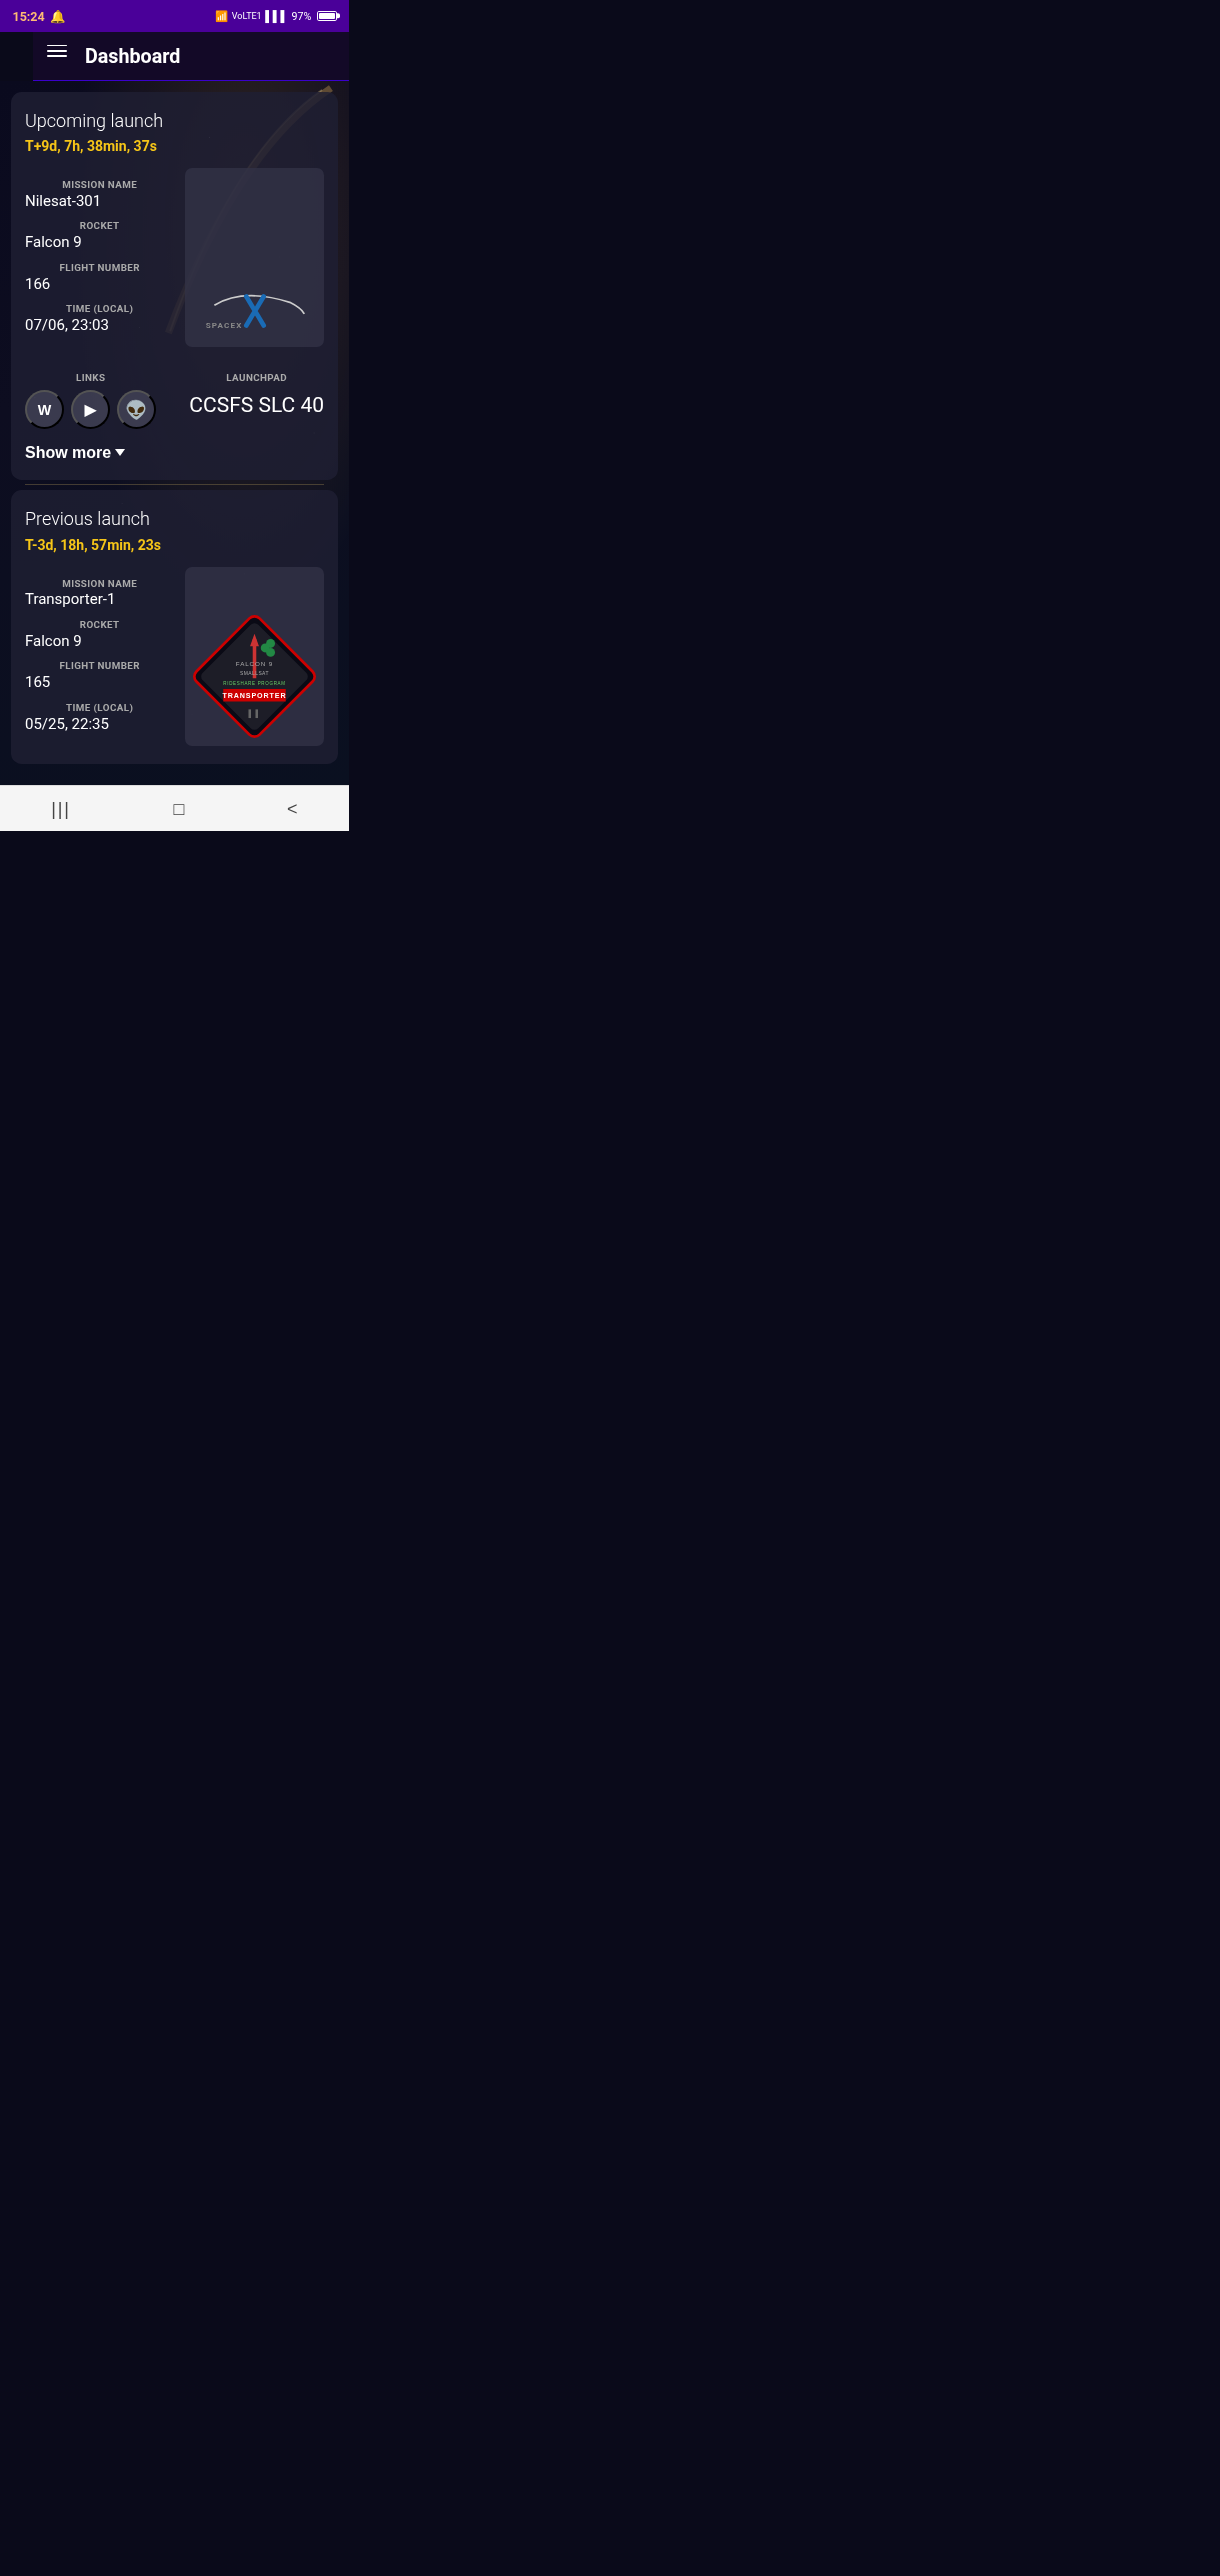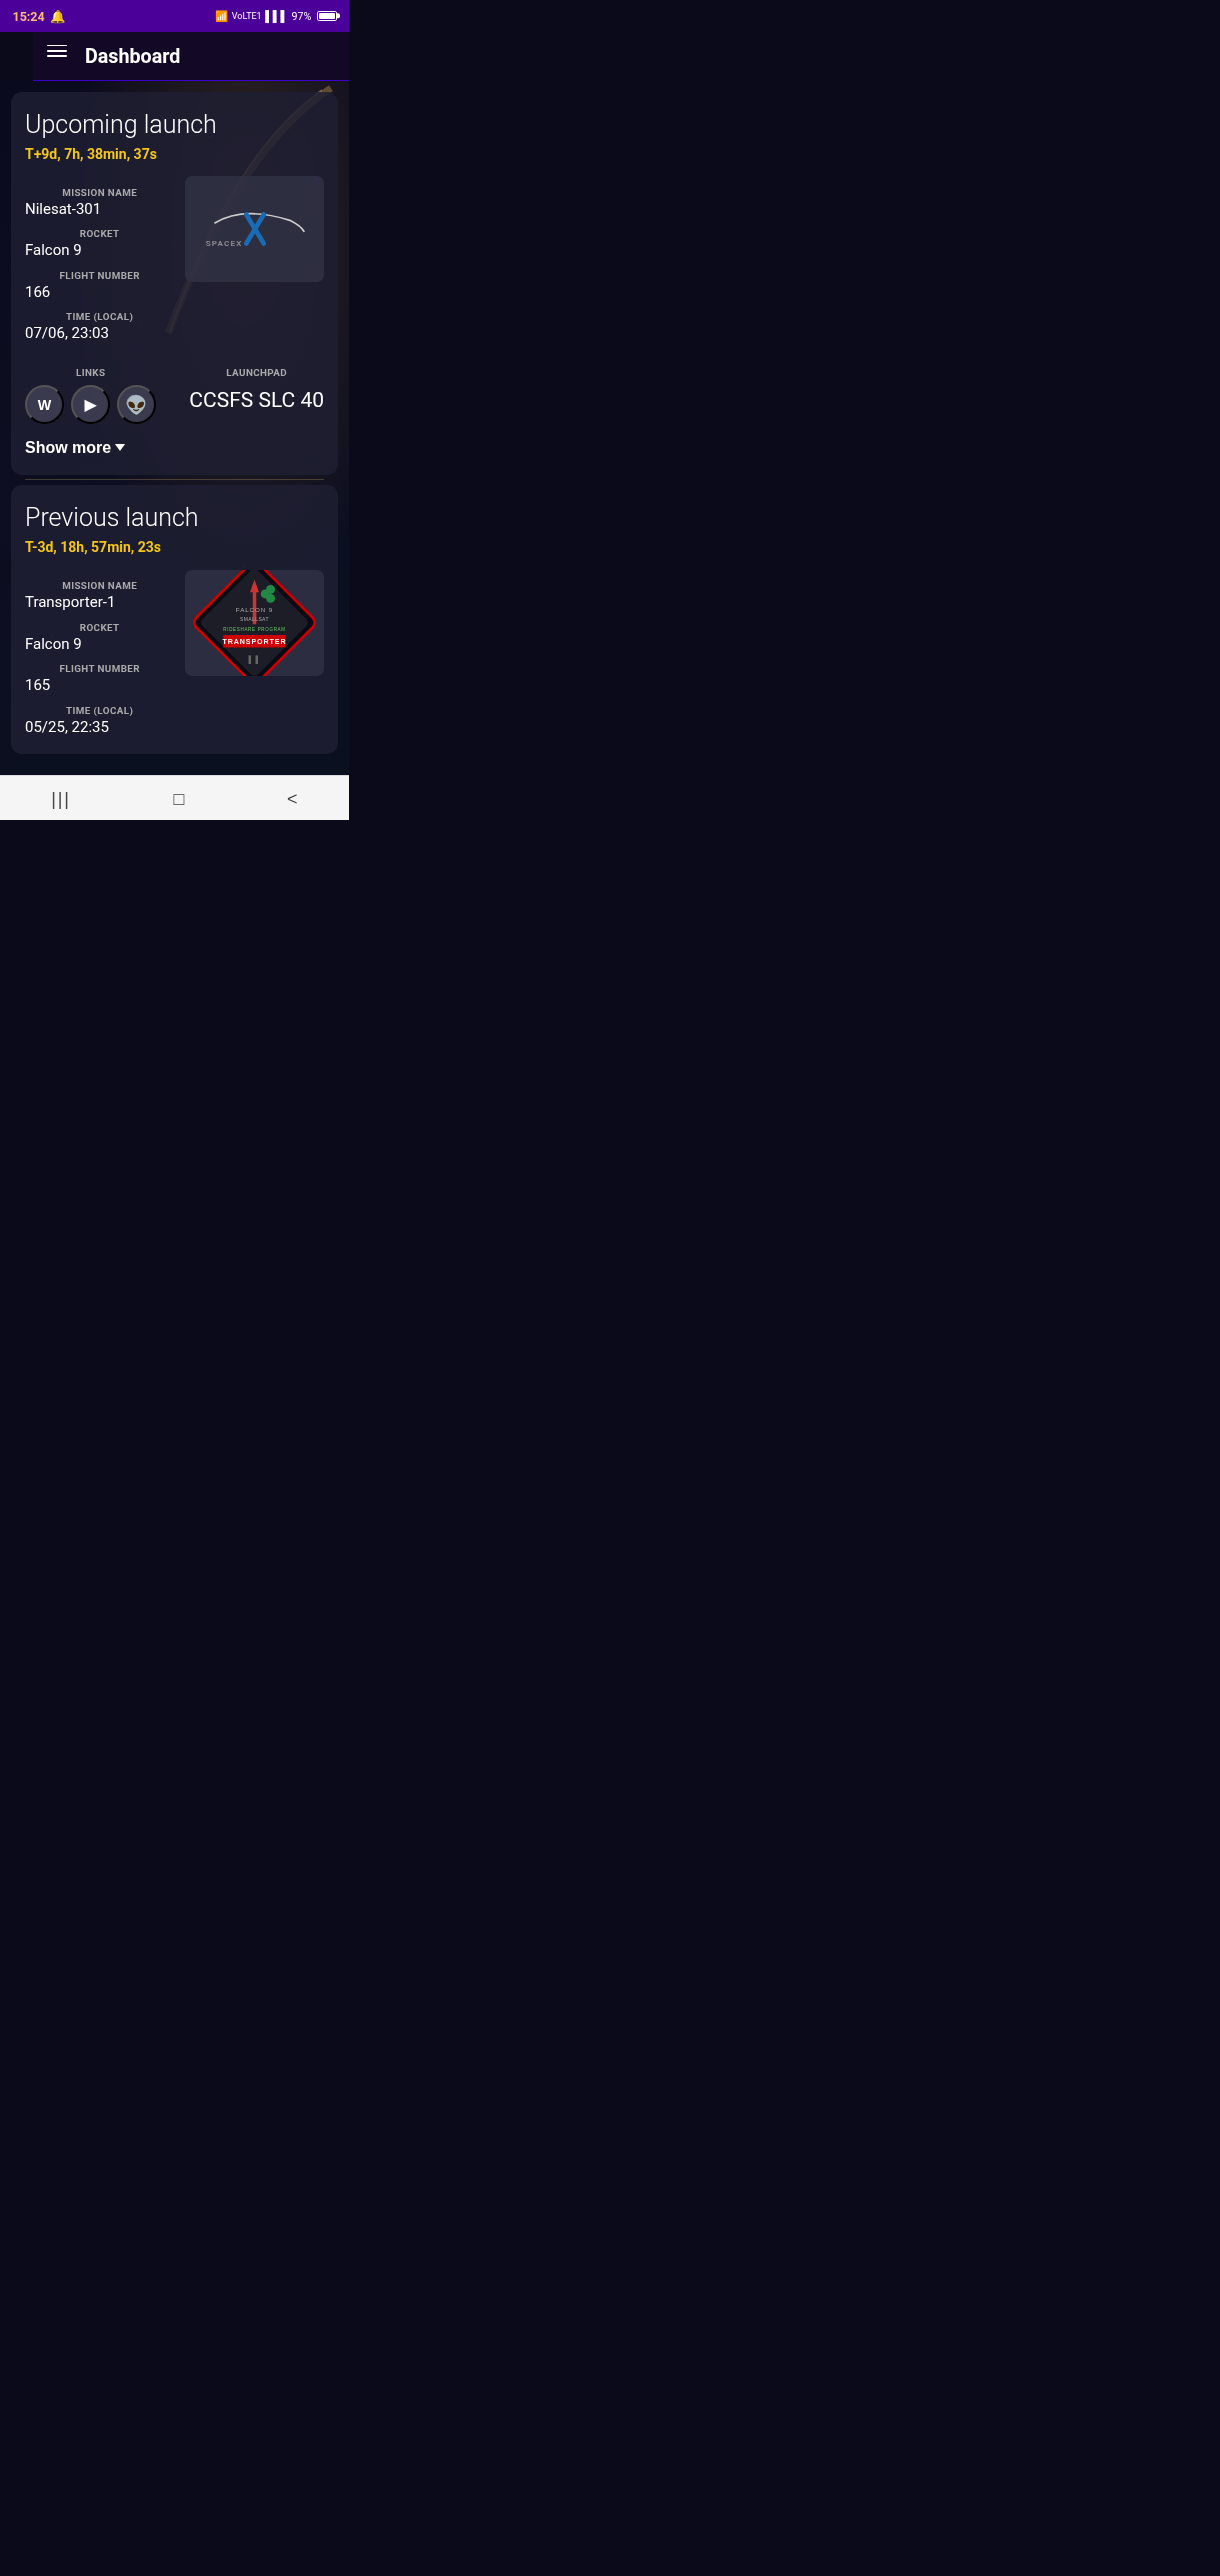--- a/index.html
+++ b/index.html
@@ -154,21 +154,21 @@
     
     .launch-card {
       background: rgba(30, 30, 50, 0.85);
       border-radius: 10.7px;
       padding: 18px 14.3px;
       margin-bottom: 10.7px;
       position: relative;
     }
 
     .card-title {
-      font-size: 25px;
+      font-size: 18px;
       font-weight: 300;
       color: #fff;
       margin-bottom: 7.2px;
     }
 
     .countdown {
       font-size: 14px;
       font-weight: bold;
       color: #f5c518;
       margin-bottom: 14.3px;
@@ -195,26 +195,26 @@
     }
 
     .info-value {
       font-size: 15px;
       color: #fff;
       font-weight: 400;
     }
 
     .mission-image {
       width: 139px;
-      height: 106px;
+      height: 179px;
       background: rgba(50, 50, 70, 0.8);
       border-radius: 7.2px;
       flex-shrink: 0;
       display: flex;
-      align-items: center;
+      align-items: flex-end;
       justify-content: center;
       overflow: hidden;
     }
 
     
     .spacex-logo {
       width: 116px;
       height: 72px;
     }
 

